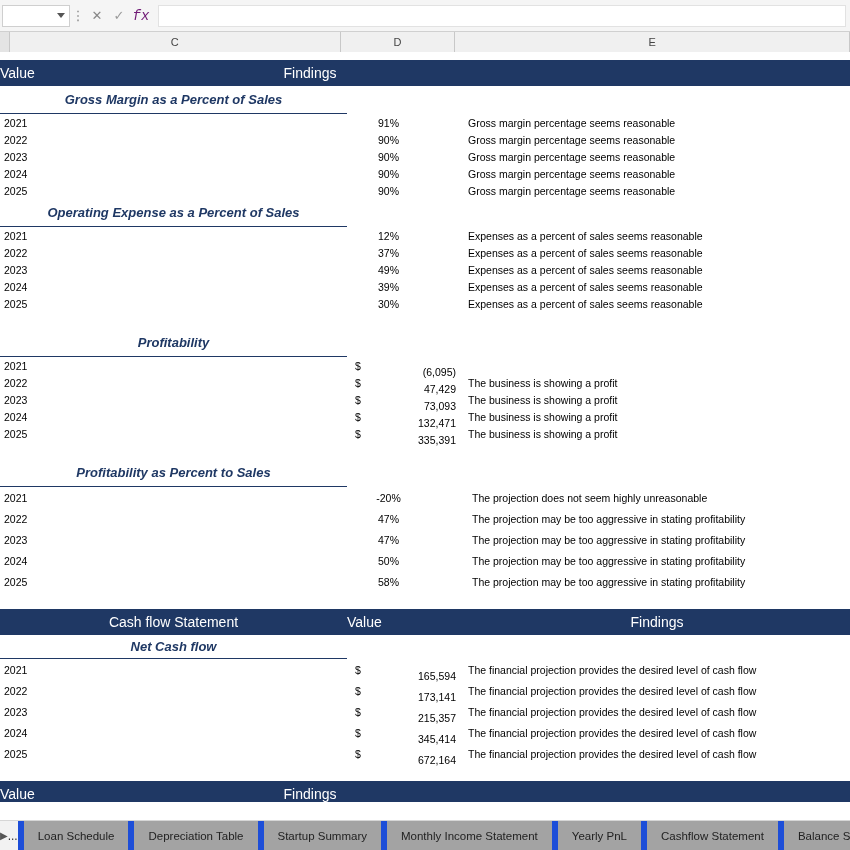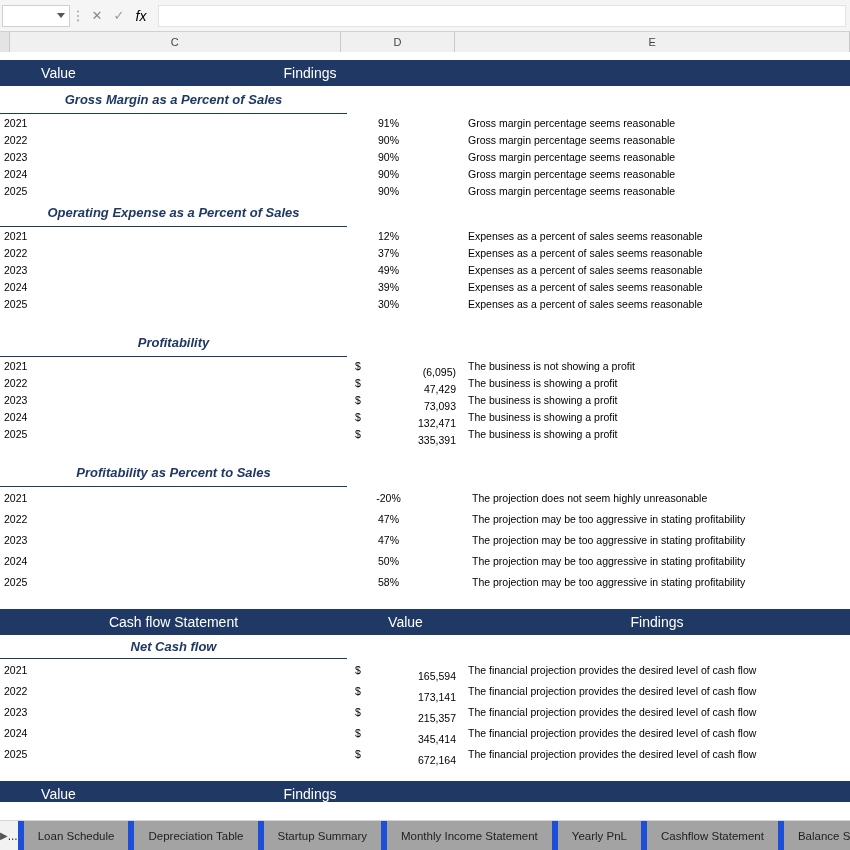--- a/index.html
+++ b/index.html
@@ -41,21 +41,21 @@
   .fb-sep {
     width: 16px; text-align: center; color: #888; font-size: 13px;
     user-select: none;
   }
   .fb-btn {
     width: 22px; height: 22px;
     display: flex; align-items: center; justify-content: center;
     font-size: 13px; color: #888;
   }
   .fb-btn.check { color: #9a9a9a; }
-  .fb-fx { font-style: italic; font-family: Liberation Sans, sans-serif; font-size: 14px; color: #000000; }
+  .fb-fx { font-style: italic; font-family: Liberation Mono, monospace; font-size: 14px; color: #701a75; }
   .formula-input {
     flex: 1; height: 22px; margin: 0 4px 0 6px;
     background: #ffffff;
     border: 1px solid #e2e2e2;
     font-size: 12px;
     padding: 0 4px;
     color: #222;
   }
 
   
@@ -109,21 +109,21 @@
     display: flex;
     align-items: center;
     width: 850px;
   }
   .band .t-c {
     width: 347px; flex: 0 0 347px;
     text-align: center; font-size: 14px;
   }
   .band .t-d {
     width: 117px; flex: 0 0 117px;
-    text-align: center; font-size: 14px;
+    text-align: left; font-size: 14px;
   }
   .band .t-e {
     width: 386px; flex: 0 0 386px;
     text-align: center; font-size: 14px;
   }
 
   
   .subhead {
     height: 28px;
     display: flex; align-items: center;
@@ -285,21 +285,20 @@
     <div class="subhead">
       <div class="sh-c">Profitability</div>
       <div class="sh-rest"></div>
     </div>
     <div class="row">
       <div class="c-c year">2021</div>
       <div class="c-d val-money">
         <span class="dollar">$</span>
         <span class="amt">(6,095)</span>
       </div>
-      <div class="c-e finding">The business is not showing a profit</div>
     </div>
     <div class="row">
       <div class="c-c year">2022</div>
       <div class="c-d val-money">
         <span class="dollar">$</span>
         <span class="amt">47,429</span>
       </div>
       <div class="c-e finding">The business is showing a profit</div>
     </div>
     <div class="row">

